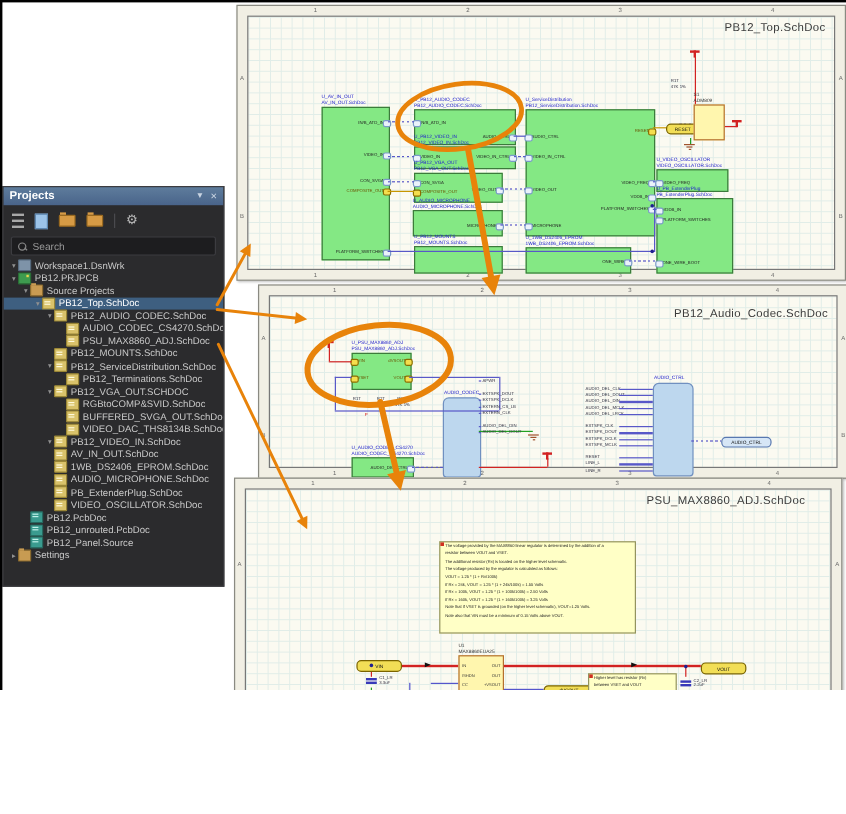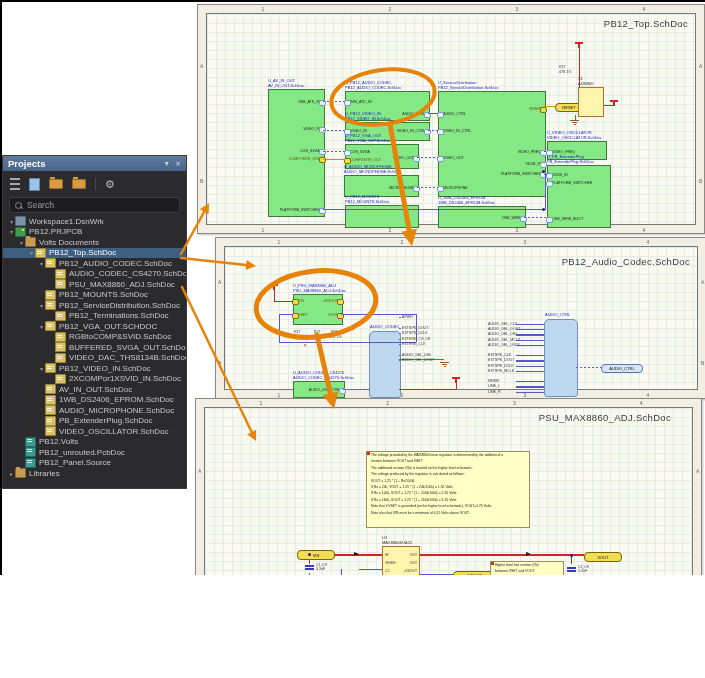--- a/index.html
+++ b/index.html
@@ -523,21 +523,21 @@
           <span class="lab">Workspace1.DsnWrk</span>
         </div>
         <div class="trow" style="padding-left: 5px;">
           <span class="ar">▾</span>
           <span class="ticon i-prj"></span>
           <span class="lab">PB12.PRJPCB</span>
         </div>
         <div class="trow" style="padding-left: 15px;">
           <span class="ar">▾</span>
           <span class="ticon i-fld"></span>
-          <span class="lab">Volts Documents</span>
+          <span class="lab">Source Projects</span>
         </div>
         <div class="trow sel" style="padding-left: 25px;">
           <span class="ar">▾</span>
           <span class="ticon i-sch"></span>
           <span class="lab">PB12_Top.SchDoc</span>
         </div>
         <div class="trow" style="padding-left: 35px;">
           <span class="ar">▾</span>
           <span class="ticon i-sch"></span>
           <span class="lab">PB12_AUDIO_CODEC.SchDoc</span>
@@ -585,25 +585,20 @@
         <div class="trow" style="padding-left: 45px;">
           <span class="ar"></span>
           <span class="ticon i-sch"></span>
           <span class="lab">VIDEO_DAC_THS8134B.SchDoc</span>
         </div>
         <div class="trow" style="padding-left: 35px;">
           <span class="ar">▾</span>
           <span class="ticon i-sch"></span>
           <span class="lab">PB12_VIDEO_IN.SchDoc</span>
         </div>
-        <div class="trow" style="padding-left: 45px;">
-          <span class="ar"></span>
-          <span class="ticon i-sch"></span>
-          <span class="lab">2XCOMPor1XSVID_IN.SchDoc</span>
-        </div>
         <div class="trow" style="padding-left: 35px;">
           <span class="ar"></span>
           <span class="ticon i-sch"></span>
           <span class="lab">AV_IN_OUT.SchDoc</span>
         </div>
         <div class="trow" style="padding-left: 35px;">
           <span class="ar"></span>
           <span class="ticon i-sch"></span>
           <span class="lab">1WB_DS2406_EPROM.SchDoc</span>
         </div>
@@ -618,36 +613,36 @@
           <span class="lab">PB_ExtenderPlug.SchDoc</span>
         </div>
         <div class="trow" style="padding-left: 35px;">
           <span class="ar"></span>
           <span class="ticon i-sch"></span>
           <span class="lab">VIDEO_OSCILLATOR.SchDoc</span>
         </div>
         <div class="trow" style="padding-left: 15px;">
           <span class="ar"></span>
           <span class="ticon i-pcb"></span>
-          <span class="lab">PB12.Volts</span>
+          <span class="lab">PB12.PcbDoc</span>
         </div>
         <div class="trow" style="padding-left: 15px;">
           <span class="ar"></span>
           <span class="ticon i-pcb"></span>
           <span class="lab">PB12_unrouted.PcbDoc</span>
         </div>
         <div class="trow" style="padding-left: 15px;">
           <span class="ar"></span>
           <span class="ticon i-pcb"></span>
           <span class="lab">PB12_Panel.Source</span>
         </div>
         <div class="trow" style="padding-left: 5px;">
           <span class="ar">▸</span>
           <span class="ticon i-fld"></span>
-          <span class="lab">Libraries</span>
+          <span class="lab">Settings</span>
         </div>
       </div>
   </div>
 
   <svg id="overlay" width="705" height="678">
       <ellipse cx="383" cy="97" rx="52" ry="27" transform="rotate(-8 383 97)" fill="none" stroke="#E8830A" stroke-width="4"></ellipse>
       <ellipse cx="316" cy="304" rx="60" ry="33" transform="rotate(-6 316 304)" fill="none" stroke="#E8830A" stroke-width="5"></ellipse>
       <line x1="390" y1="124" x2="409.160551556224" y2="230.25396772087845" stroke="#E8830A" stroke-width="5" stroke-linecap="round"></line>
       <polygon points="412,246 401.2875354166632,231.67369194276645 417.03356769578477,228.83424349899045" fill="#E8830A"></polygon>
       <line x1="317" y1="335" x2="330.41763982502545" y2="393.4061968854049" stroke="#E8830A" stroke-width="5" stroke-linecap="round"></line>

